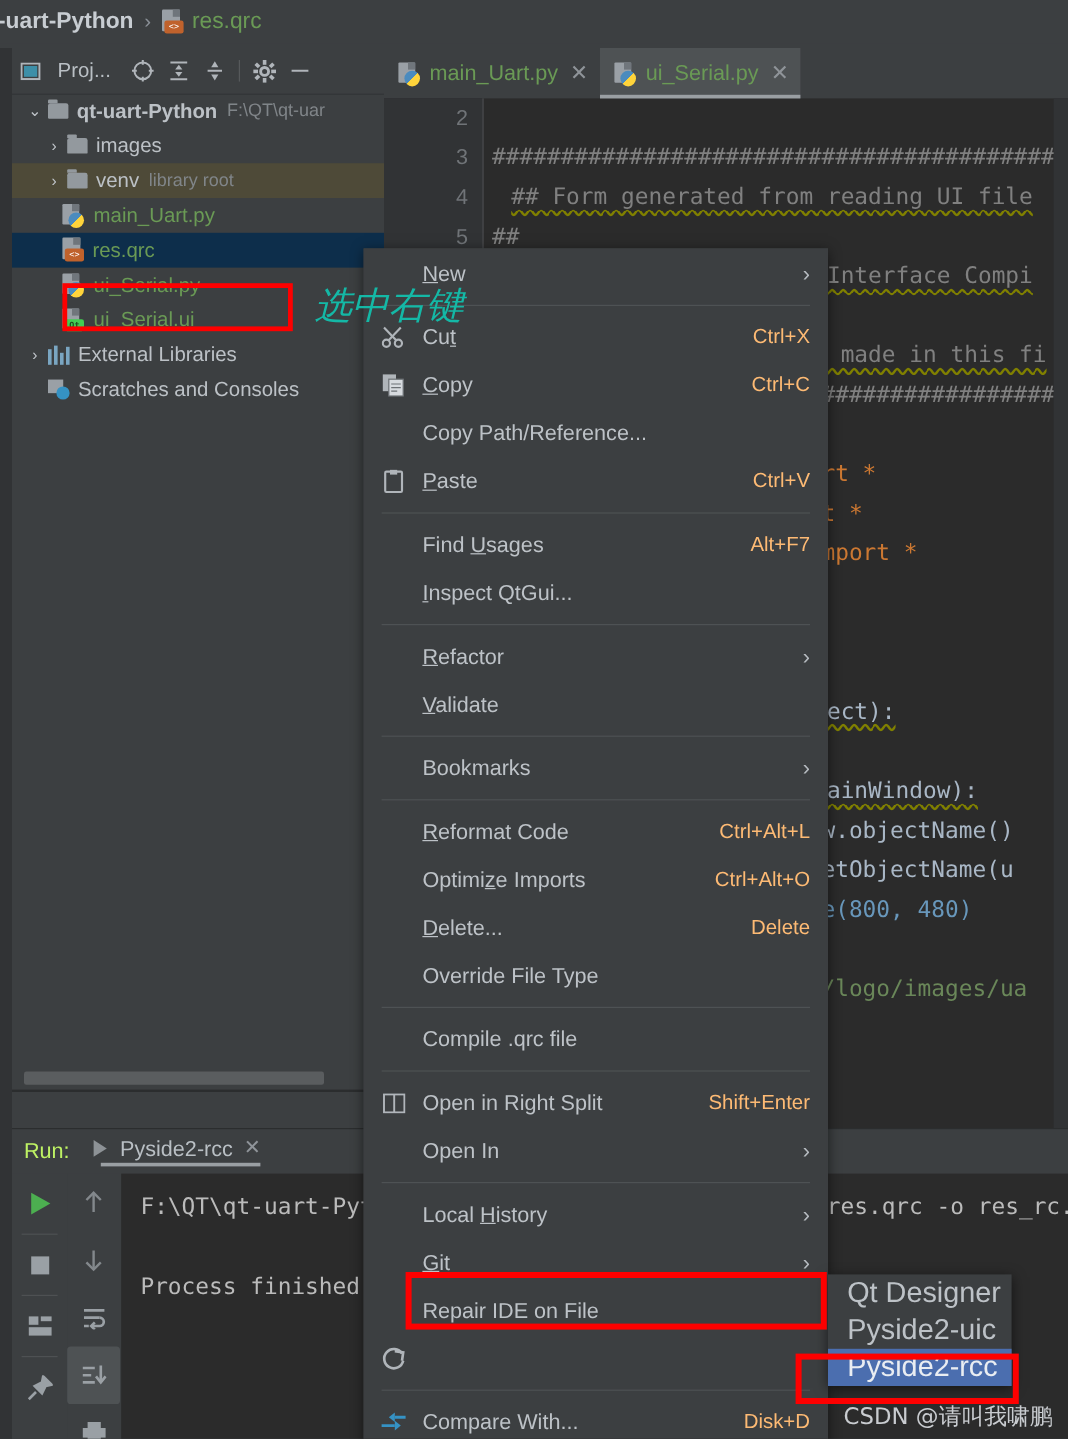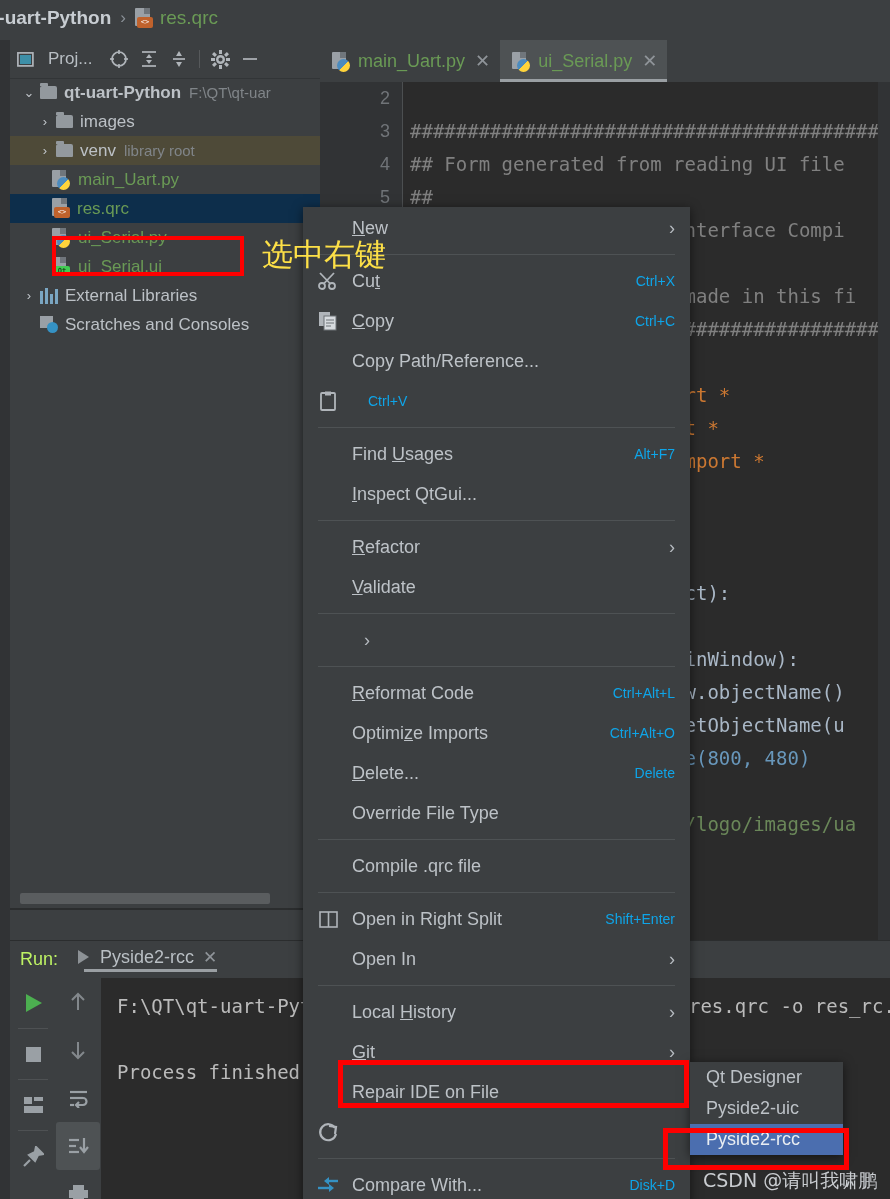--- a/index.html
+++ b/index.html
@@ -73,43 +73,43 @@
   .trow.selected-res{background:#0d2e4b;}
   .trow.indent1{padding-left:24px;}
   .trow.indent0{padding-left:8px;}
 
   #treescroll{position:absolute;left:10px;bottom:6px;width:250px;height:11px;background:#5a5d5f;border-radius:2px;}
   #projbottomline{position:absolute;left:0;bottom:0;width:310px;height:2px;background:#2b2d2e;}
 
   
   #resbox{position:absolute;left:52px;top:196px;width:192px;height:40px;border:4px solid #fe0000;
      box-sizing:border-box;z-index:40;}
-  #cnote{position:absolute;left:262px;top:194px;color:#fde047;font-size:31px;z-index:40;
-     font-family:"DejaVu Sans",sans-serif;white-space:nowrap;}
+  #cnote{position:absolute;left:262px;top:194px;color:#14b8a6;font-size:31px;z-index:40;
+     font-family:"DejaVu Sans",sans-serif;white-space:nowrap;font-style:italic;}
 
   
   #editor{position:absolute;left:320px;top:0;width:570px;height:900px;background:#2b2b2b;}
   #tabbar{height:42px;background:#3c3f41;display:flex;align-items:stretch;}
   .tab{display:flex;align-items:center;padding:0 10px 0 12px;font-size:18px;color:#6a9a55;
      position:relative;}
   .tab.active{background:#4e5254;}
   .tab.active:after{content:"";position:absolute;left:0;right:0;bottom:0;height:3px;background:#9a9fa3;}
   .tab .x{color:#8f9499;font-size:18px;margin-left:10px;}
   #gutter{position:absolute;left:0;top:42px;width:82px;bottom:0;background:#313335;}
   .lnum{color:#707478;font-size:18px;text-align:right;padding-right:12px;height:33px;line-height:33px;}
   #gutbar{position:absolute;left:82px;top:42px;width:1px;bottom:0;background:#4c4f51;}
   #code{position:absolute;left:90px;top:42px;right:0;bottom:0;overflow:hidden;}
   .cl{height:33px;line-height:33px;font-size:19px;white-space:pre;}
   .c-com{color:#808080;}
   .c-kw{color:#cc7832;}
   .c-str{color:#6a8759;}
   .c-num{color:#6897bb;}
   .c-plain{color:#a9b7c6;}
-  .wavy{text-decoration-style:wavy;text-decoration-color:#808000;
-     text-underline-offset:4px;}
+  .wavy{text-decoration:underline;text-decoration-style:wavy;text-decoration-color:#808000;
+     text-underline-offset:4px;margin-left:16px;}
   #rightgut{position:absolute;right:0;top:42px;width:12px;bottom:0;background:#313335;}
 
   
   #runpanel{position:absolute;left:10px;top:900px;width:880px;height:263px;background:#3c3f41;}
   #runhdr{height:38px;display:flex;align-items:center;}
   #runhdr .rlabel{color:#bef264;font-size:18px;margin-left:10px;}
   #runhdr .rtab{display:flex;align-items:center;margin-left:18px;position:relative;padding-bottom:4px;}
   #runhdr .rtab .nm{color:#b9bfc4;font-size:18px;margin-left:9px;}
   #runhdr .rtab .x{color:#8f9499;font-size:17px;margin-left:9px;}
   #runhdr .rtab:after{content:"";position:absolute;left:8px;right:0;bottom:0;height:3px;background:#9a9fa3;}
@@ -125,28 +125,28 @@
   #runtopline{position:absolute;left:0;top:0;width:880px;height:1px;background:#2b2d2e;}
 
   
   #ctxmenu{position:absolute;left:303px;top:207px;width:385px;background:#3c3f41;
      box-shadow:0 2px 10px rgba(0,0,0,.55);z-index:30;border:1px solid #3c3f41;}
   .mi{height:40px;display:flex;align-items:center;padding:0 14px 0 0;position:relative;color:#bdc2c7;
      font-size:18px;box-sizing:border-box;}
   .mi .mico{width:48px;display:flex;align-items:center;justify-content:center;flex:none;}
   .mi .mlabel{flex:1;white-space:nowrap;}
   .mi .mlabel u{text-decoration:underline;}
-  .mi .acc{color:#0ea5e9;font-size:14px;margin-left:16px;white-space:nowrap;}
+  .mi .acc{color:#fdba74;font-size:17px;margin-left:16px;white-space:nowrap;}
   .mi .chev{color:#b6bbc0;font-size:18px;margin-left:12px;}
   .msep{height:1px;background:#4e5254;margin:6px 14px 6px 14px;}
 
   
   #submenu{position:absolute;left:690px;top:1062px;width:153px;background:#3c3f41;
      box-shadow:0 2px 10px rgba(0,0,0,.55);z-index:31;}
-  #submenu .si{height:31px;display:flex;align-items:center;padding-left:16px;color:#bdc2c7;font-size:18px;}
+  #submenu .si{height:31px;display:flex;align-items:center;padding-left:16px;color:#bdc2c7;font-size:24px;}
   #submenu .si.sel{background:#4b6eaf;color:#e9edf2;}
 
   
   #extbox{position:absolute;left:338px;top:1060px;width:351px;height:48px;border:5px solid #fe0000;
      box-sizing:border-box;z-index:45;}
   #rccbox{position:absolute;left:663px;top:1128px;width:186px;height:42px;border:5px solid #fe0000;
      box-sizing:border-box;z-index:45;}
 
   #watermark{position:absolute;left:703px;top:1168px;color:#c9ccd0;font-size:19px;z-index:46;
      white-space:nowrap;font-family:"DejaVu Sans",sans-serif;}
@@ -519,20 +519,21 @@
     <span class="mlabel">Copy Path/Reference...</span>
   </div>
 
   <div class="mi">
     <span class="mico">
       <svg width="20" height="20" viewBox="0 0 20 20">
           <rect x="3" y="2" width="14" height="17" rx="1" fill="none" stroke="#b0b5ba" stroke-width="1.8"></rect>
           <rect x="7" y="0.5" width="6" height="4" fill="#b0b5ba"></rect>
         </svg>
     </span>
+    <span class="mlabel"><u>P</u><span>aste</span></span>
     <span class="acc">Ctrl+V</span>
   </div>
   <div class="msep"></div>
 
   <div class="mi">
     <span class="mico"></span>
     <span class="mlabel"><span>Find </span><u>U</u><span>sages</span></span>
     <span class="acc">Alt+F7</span>
   </div>
 
@@ -549,20 +550,21 @@
   </div>
 
   <div class="mi">
     <span class="mico"></span>
     <span class="mlabel"><u>V</u><span>alidate</span></span>
   </div>
   <div class="msep"></div>
 
   <div class="mi">
     <span class="mico"></span>
+    <span class="mlabel">Bookmarks</span>
     <span class="chev">›</span>
   </div>
   <div class="msep"></div>
 
   <div class="mi">
     <span class="mico"></span>
     <span class="mlabel"><u>R</u><span>eformat Code</span></span>
     <span class="acc">Ctrl+Alt+L</span>
   </div>
 

